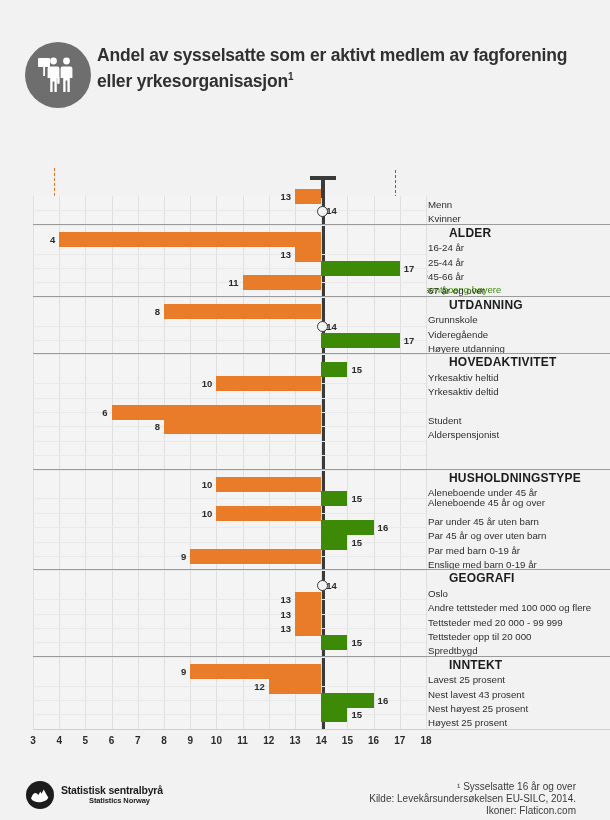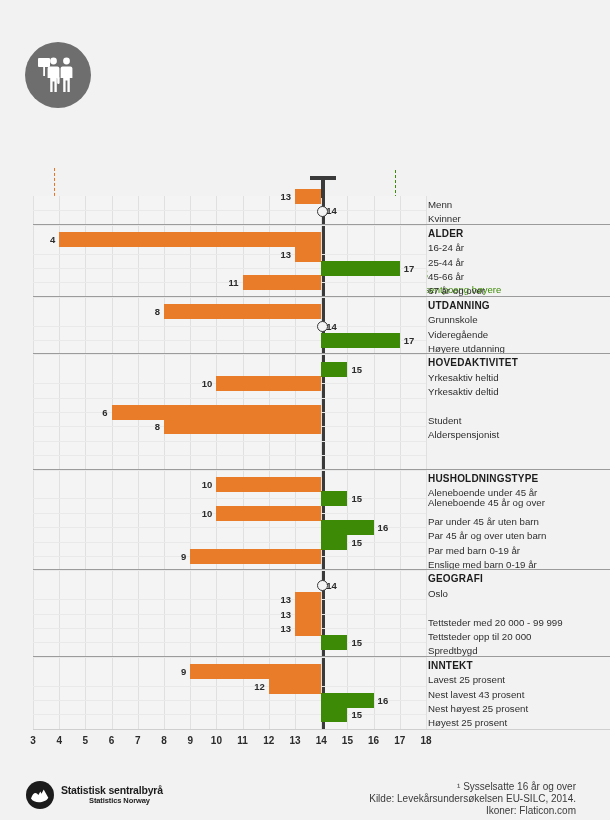--- a/index.html
+++ b/index.html
@@ -92,21 +92,21 @@
   }
   .markerval{
     position:absolute;font-size:9.5px;font-weight:bold;color:#2b2b2b;white-space:nowrap;
   }
   
   #labels{position:absolute;left:428px;top:196px;width:182px;height:533px;padding-left:40px;}
   .lbl{
     position:absolute;left:0;font-size:9.7px;color:#2e2e2e;white-space:nowrap;
     height:15px;line-height:15px;
   }
-  .lbl.head{font-weight:bold;font-size:10px;color:#1c1c1c;letter-spacing:0.2px;}
+  .lbl.head{font-weight:bold;font-size:12px;color:#1c1c1c;letter-spacing:0.2px;margin-left:21px;}
   .icon{position:absolute;right:6px;color:#9a9a9a;}
   
   #axis{position:absolute;left:0;top:729px;width:610px;height:40px;}
   .tick{
     position:absolute;top:6px;width:30px;margin-left:-15px;text-align:center;
     font-size:10px;font-weight:bold;color:#2b2b2b;
   }
   #axistitle{
     position:absolute;left:130px;top:23px;width:200px;text-align:center;
     font-size:9.5px;color:#3a3a3a;
@@ -138,20 +138,21 @@
         <rect x="0" y="4" width="12" height="9" rx="1"></rect>
         <rect x="5.2" y="12" width="1.8" height="10"></rect>
         <circle cx="15.5" cy="7" r="3.4"></circle>
         <path d="M11.6 12.5h7.8c1.1 0 2 .9 2 2v9.5h-2.6V38h-2.4V27.5h-1.8V38h-2.4V24h-2.6v-9.5c0-1.1.9-2 2-2z"></path>
         <circle cx="28.5" cy="7" r="3.4"></circle>
         <path d="M24.6 12.5h7.8c1.1 0 2 .9 2 2v9.5h-2.6V38h-2.4V26.5h-1.8V38h-2.4V24h-2.6v-9.5c0-1.1.9-2 2-2z"></path>
         <rect x="19.2" y="23" width="2.4" height="7" rx="1.2"></rect>
       </g>
     </svg>
   </div>
+  <div id="title"><span>Andel av sysselsatte som er aktivt medlem av fagforening eller yrkesorganisasjon</span><sup>1</sup></div>
 </div>
 
 <div id="legend">
   <div class="face" id="face-low">
     <svg width="22" height="22" viewBox="0 0 22 22">
       <circle cx="7.5" cy="8" r="1.3" fill="#e9731f"></circle>
       <circle cx="14.5" cy="8" r="1.3" fill="#e9731f"></circle>
       <path d="M6 16.5c1.2-2.6 7.8-2.6 10 0" stroke="#e9731f" stroke-width="1.6" fill="none" stroke-linecap="round"></path>
     </svg>
   </div>
@@ -357,20 +358,21 @@
           <path d="M7 0.6v1.6M7 8.8v1.6M2.1 5.5h1.6M10.3 5.5h1.6M3.5 2v0M3.55 2.05l1.1 1.1M9.35 7.85l1.1 1.1M9.35 3.15l1.1-1.1M3.55 8.95l1.1-1.1"></path>
           <path d="M18 12.5l7-5.5 7 5.5"></path>
           <rect x="20.5" y="12.5" width="9" height="8.5"></rect>
           <path d="M23.4 21v-4.2h3.2V21"></path>
           <path d="M1 21h32" stroke-width="1.5"></path>
           <path d="M4 17.5c4-3 9-3 12.5 0"></path>
           <path d="M2.5 21c1.5-4 6-6.5 10.5-6.5"></path>
         </g>
       </svg></div>
     <div class="lbl" style="top: 389.8px;">Oslo</div>
+    <div class="lbl" style="top: 404.2px;">Andre tettsteder med 100 000 og flere</div>
     <div class="lbl" style="top: 418.6px;">Tettsteder med 20 000 - 99 999</div>
     <div class="lbl" style="top: 433px;">Tettsteder opp til 20 000</div>
     <div class="lbl" style="top: 447.4px;">Spredtbygd</div>
     <div class="lbl head" style="top: 461.8px;">INNTEKT</div>
     <div class="icon" style="top: 459.8px;"><svg width="32" height="24" viewBox="0 0 32 24">
         <g fill="none" stroke="#9a9a9a" stroke-width="1.4">
           <path d="M3 9.5L16 2l13 7.5"></path>
           <rect x="2.5" y="9.5" width="27" height="12.5" rx="1.6"></rect>
           <path d="M29.5 13.5h-6.2a2.6 2.6 0 000 5.2h6.2"></path>
           <circle cx="25.6" cy="16.1" r="1.1"></circle>

